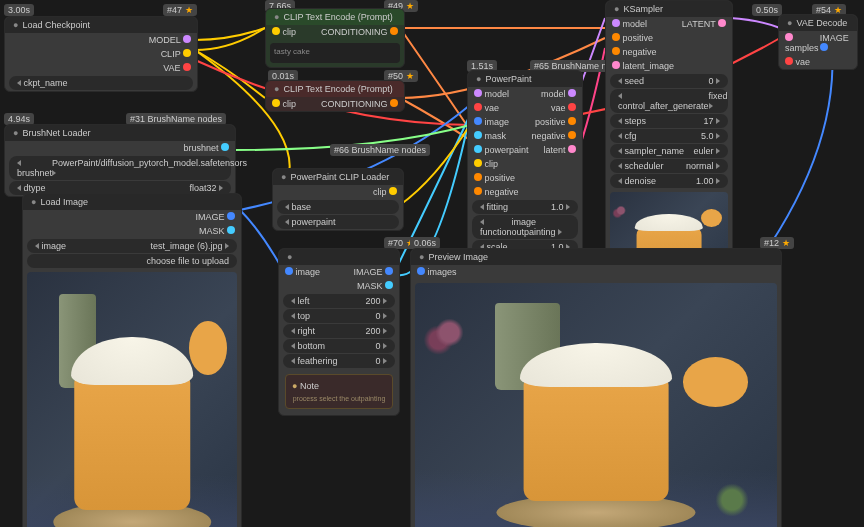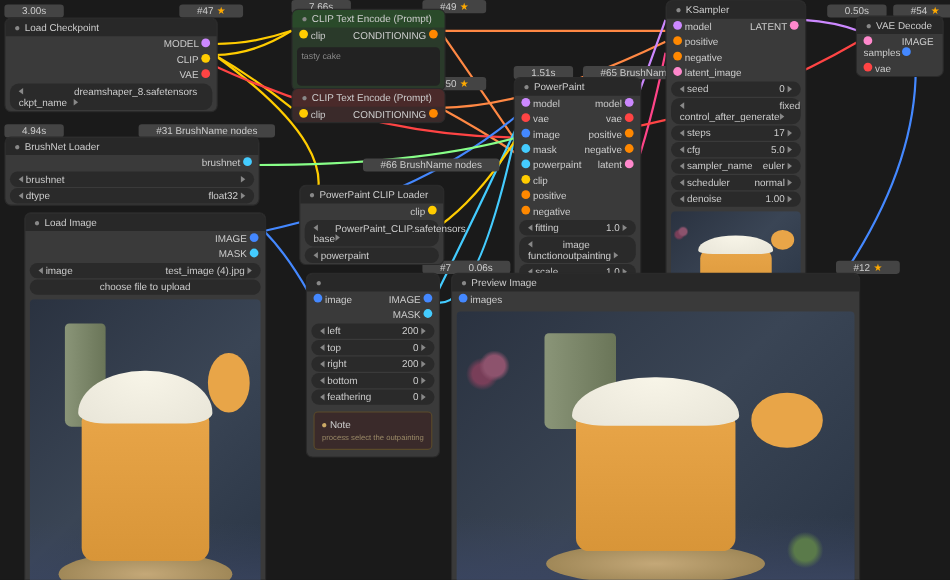--- a/index.html
+++ b/index.html
@@ -12,23 +12,23 @@
 .dot{width:8px;height:8px;border-radius:50%;display:inline-block}
 .dot.yellow{background:#ffcc00}
 .dot.orange{background:#ff8800}
 .dot.red{background:#ff4444}
 .dot.blue{background:#4488ff}
 .dot.cyan{background:#44ccff}
 .dot.purple{background:#cc88ff}
 .dot.pink{background:#ff88cc}
 .row{display:flex;justify-content:space-between;align-items:center;padding:2px 6px;font-size:8px}
 .row.darker{background:#2a2a2a;margin:1px 4px;border-radius:8px;padding:2px 8px}
-.tag{position:absolute;font-size:8px;background:#444;padding:1px 16px;border-radius:3px;display:flex;align-items:flex-end;gap:3px}
+.tag{position:absolute;font-size:8px;background:#444;padding:1px 4px;border-radius:3px;display:flex;align-items:flex-end;gap:3px}
 .tag .fav{color:#ffaa00}
-.textarea{background:#222;margin:4px;border-radius:4px;height:35px;padding:4px;font-size:8px;color:#888}
+.textarea{background:#222;margin:4px;border-radius:4px;height:20px;padding:4px;font-size:8px;color:#888}
 svg{position:absolute;top:0;left:0;pointer-events:none}
 .preview{position:relative;margin:4px;border-radius:4px;overflow:hidden}
 .cake{position:relative;width:100%;height:100%}
 .bg-dark{position:absolute;inset:0;background:linear-gradient(135deg,#2a3240 0%,#3a4555 50%,#2a3545 100%)}
 .wood{position:absolute;bottom:0;left:50%;transform:translateX(-50%);width:75%;height:15%;background:radial-gradient(ellipse,#c4a878 0%,#a08858 70%,#8a7040 100%);border-radius:50%}
 .cakebody{position:absolute;bottom:12%;left:50%;transform:translateX(-50%);width:55%;height:50%;background:linear-gradient(180deg,#e8a548 0%,#d89538 100%);border-radius:8px 8px 12px 12px}
 .frosting{position:absolute;bottom:58%;left:50%;transform:translateX(-50%);width:58%;height:18%;background:radial-gradient(ellipse at center top,#f8f5e8 0%,#e8e5d8 100%);border-radius:50% 50% 20% 20%/80% 80% 20% 20%}
 .jar{position:absolute;top:8%;left:15%;width:18%;height:35%;background:linear-gradient(90deg,#8a9578 0%,#6a7558 100%);border-radius:4px 4px 6px 6px}
 .bowl{position:absolute;top:18%;right:5%;width:18%;height:20%;background:#e8a548;border-radius:50%}
 .fabric{position:absolute;bottom:0;left:0;right:0;height:25%;background:linear-gradient(180deg,transparent 0%,#3a4560 100%)}
@@ -130,36 +130,35 @@
   <div class="row">
       <span></span>
       <span><span>CLIP</span> <span class="dot yellow"></span></span>
     </div>
   <div class="row">
       <span></span>
       <span><span>VAE</span> <span class="dot red"></span></span>
     </div>
   <div class="row darker">
       <span><span class="tri l"></span> <span>ckpt_name</span></span>
-      <span><span>dreamshaper_8.safetensors</span> <span class="tri"></span></span>
     </div>
 </div>
 
 <div class="node" style="left:4px;top:124px;width:232px">
   <div class="node-header dark">
       <span style="color:#888">●</span>
       <span>BrushNet Loader</span>
     </div>
   <div class="row">
       <span></span>
       <span><span>brushnet</span> <span class="dot cyan"></span></span>
     </div>
   <div class="row darker">
       <span><span class="tri l"></span> <span>brushnet</span></span>
-      <span> <span class="tri"></span></span>
+      <span><span>PowerPaint/diffusion_pytorch_model.safetensors</span> <span class="tri"></span></span>
     </div>
   <div class="row darker">
       <span><span class="tri l"></span> <span>dtype</span></span>
       <span><span>float32</span> <span class="tri"></span></span>
     </div>
 </div>
 
 <div class="node" style="left:265px;top:8px;width:140px;background:#2a3a2a">
   <div class="node-header green">
       <span style="color:#888">●</span>
@@ -187,21 +186,20 @@
   <div class="node-header dark">
       <span style="color:#888">●</span>
       <span>PowerPaint CLIP Loader</span>
     </div>
   <div class="row">
       <span></span>
       <span>clip <span class="dot yellow"></span></span>
     </div>
   <div class="row darker">
       <span><span class="tri l"></span> <span>base</span></span>
-      <span style="font-size:7px"><span>PowerPaint_CLIP.safetensors</span> <span class="tri"></span></span>
     </div>
   <div class="row darker">
       <span><span class="tri l"></span> <span>powerpaint</span></span>
     </div>
 </div>
 
 <div class="node" style="left:467px;top:70px;width:116px">
   <div class="node-header dark">
       <span style="color:#888">●</span>
       <span>PowerPaint</span>
@@ -339,23 +337,23 @@
   <div class="row">
       <span></span>
       <span><span>IMAGE</span> <span class="dot blue"></span></span>
     </div>
   <div class="row">
       <span></span>
       <span><span>MASK</span> <span class="dot cyan"></span></span>
     </div>
   <div class="row darker">
       <span><span class="tri l"></span> <span>image</span></span>
-      <span><span>test_image (4).jpg</span> <span class="tri"></span></span>
-    </div>
-  <div class="row darker" style="justify-content:center">
+      <span><span>test_image (6).jpg</span> <span class="tri"></span></span>
+    </div>
+  <div class="row darker" style="justify-content:flex-end">
       <span>choose file to upload</span>
     </div>
   <div class="preview" style="height:270px">
     <div class="cake">
         <div class="bg-dark"></div>
         <div class="jar"></div>
         <div class="fabric"></div>
         <div class="wood"></div>
         <div class="cakebody"></div>
         <div class="frosting"></div>

